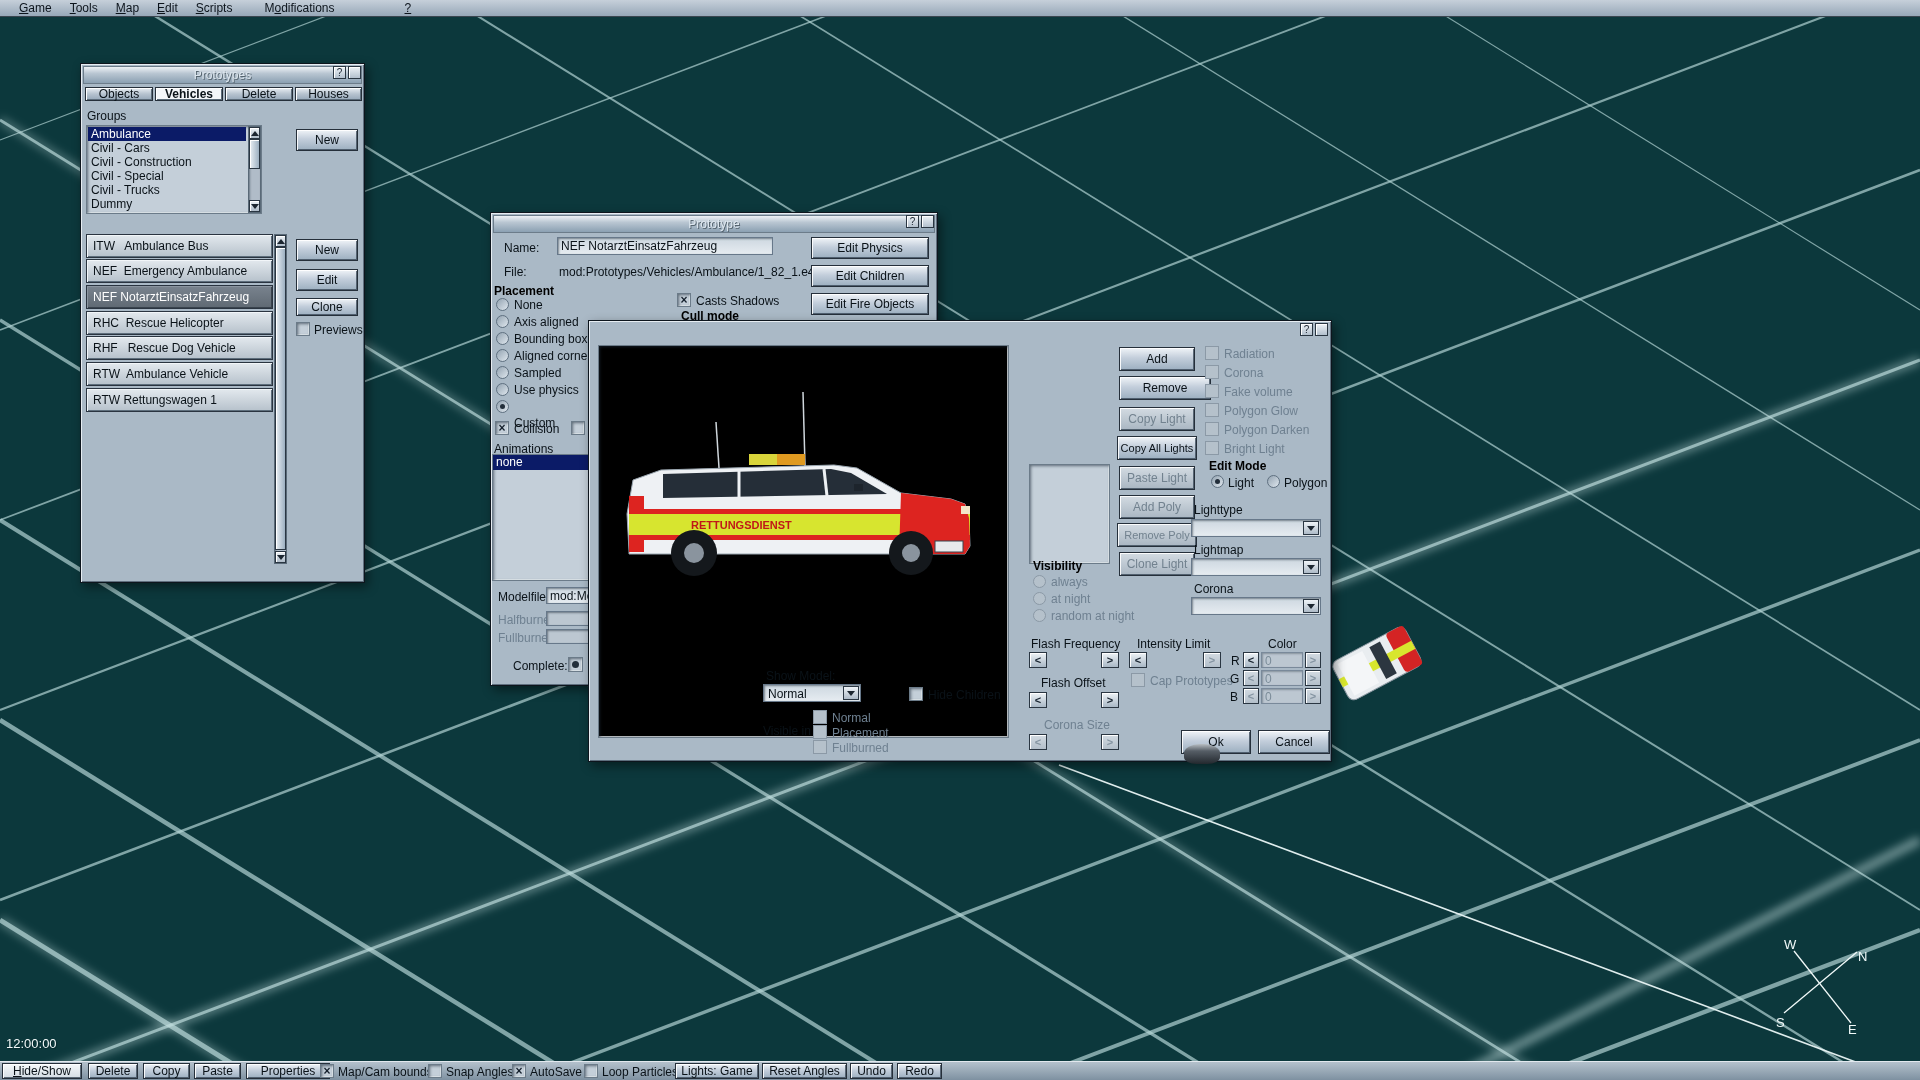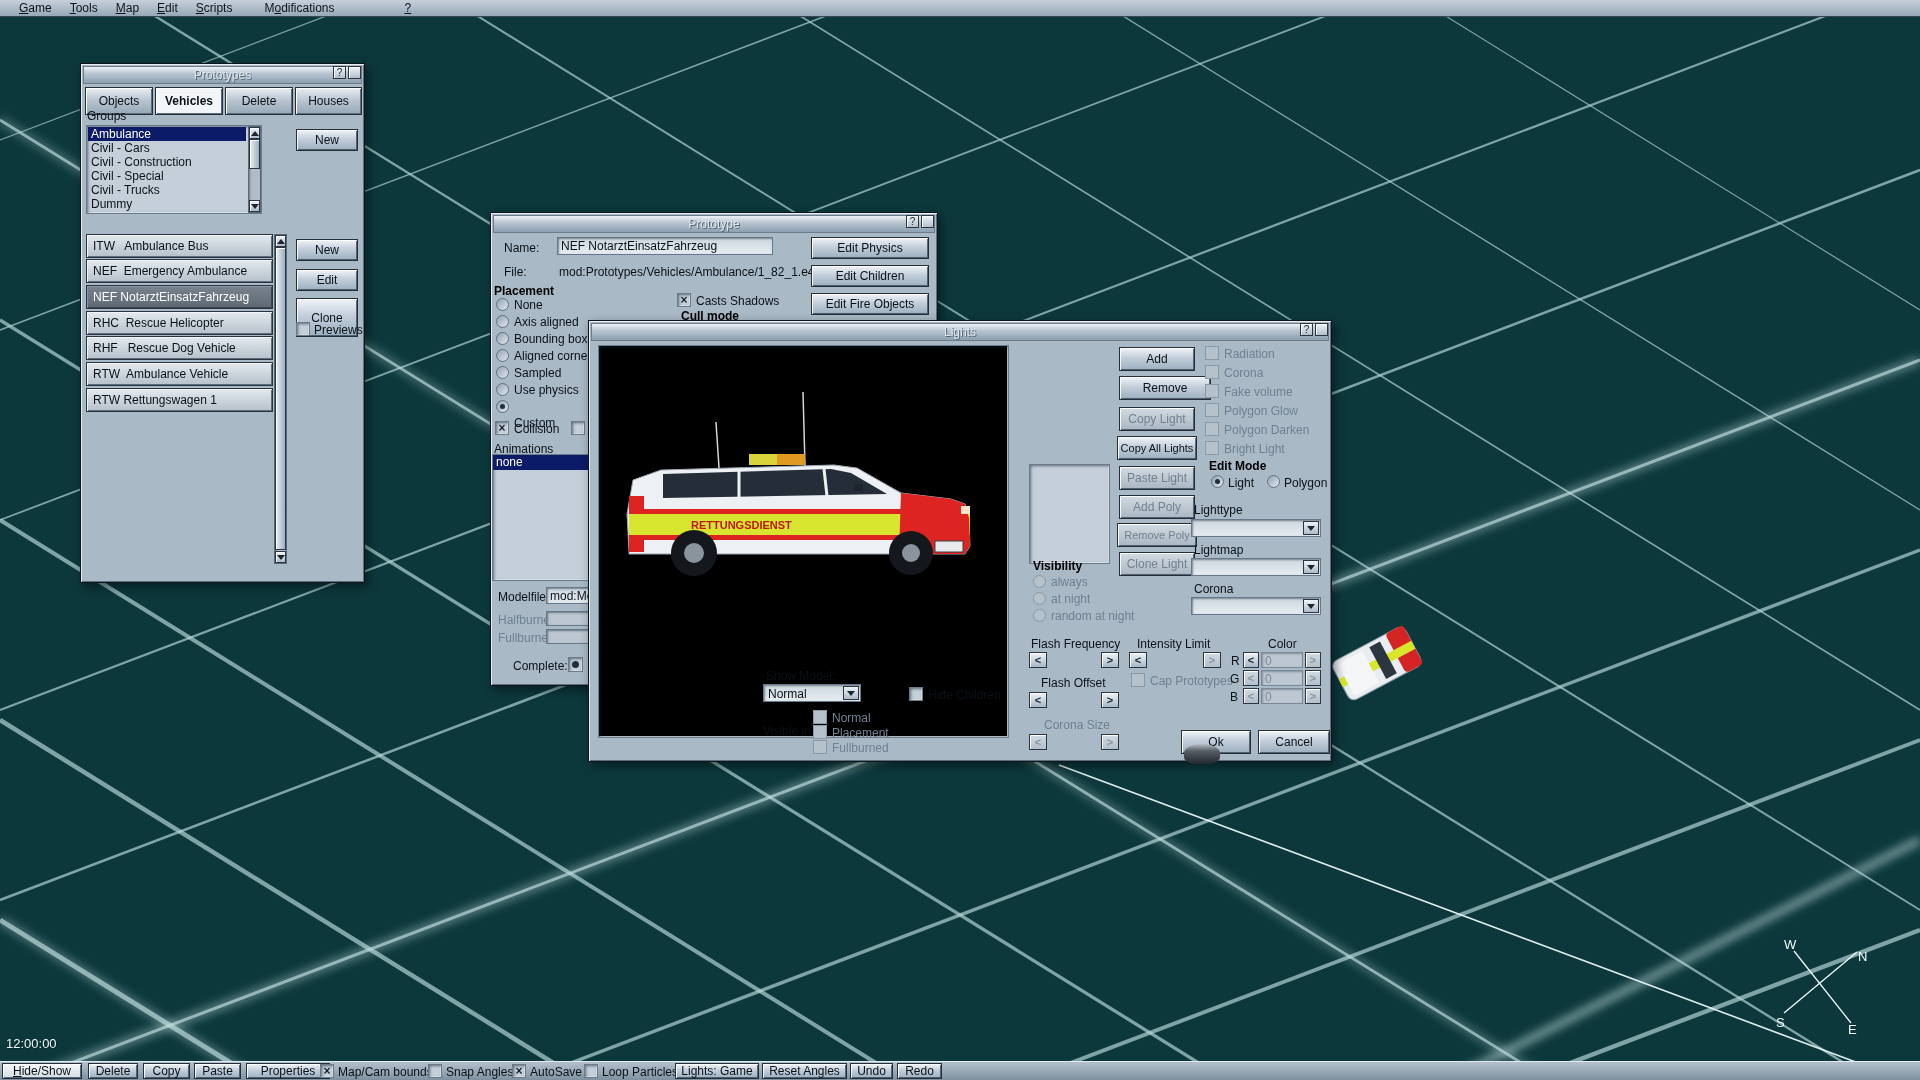--- a/index.html
+++ b/index.html
@@ -17,21 +17,21 @@
 .field{background:linear-gradient(180deg,#cdd7e0,#e6ecf1);border:1px solid #67788a;box-shadow:inset 1px 1px 2px rgba(30,44,56,.5);font-family:"Liberation Sans",sans-serif;font-size:12px;padding:0 3px;color:#0a1218}
 .field.dis{background:#bcc7d1;color:#7b8c99}
 .cb{position:absolute;width:14px;height:14px;display:flex;align-items:center;justify-content:center;font-weight:bold;font-size:12px;line-height:12px;color:#15202c}
 .cb.dis{border-color:#8b99a6;box-shadow:none;background:#b5c1cb}
 .rad{position:absolute;width:13px;height:13px;border-radius:50%;background:linear-gradient(135deg,#93a3b1,#dfe7ee);border:1px solid #5f7080;display:flex;align-items:center;justify-content:center}
 .rad .dot{width:5px;height:5px;border-radius:50%;background:#222e3a}
 .rad.dis{border-color:#8b99a6;background:#b5c1cb}
 .lbl{position:absolute;white-space:nowrap}
 .blabel{font-weight:bold;color:#000}
 .dtext{color:#6f8191}
-.tab{position:absolute;height:28px;display:flex;align-items:center;justify-content:center;background:linear-gradient(180deg,#e9eef3,#b6c3cf 50%,#95a8b9);border:1px solid #252f3a;box-shadow:inset 1px 1px 0 #fff,inset -1px -1px 0 #5c6c7a}
+.tab{position:absolute;height:14px;display:flex;align-items:center;justify-content:center;background:linear-gradient(180deg,#e9eef3,#b6c3cf 50%,#95a8b9);border:1px solid #252f3a;box-shadow:inset 1px 1px 0 #fff,inset -1px -1px 0 #5c6c7a}
 .tab.active{background:#f3f6f9;font-weight:bold}
 .listrow{height:14px;line-height:14px;padding-left:3px;white-space:pre}
 .listrow.sel{background:#0b1b67;color:#fff;font-weight:normal}
 .vitem{position:absolute;left:5px;width:187px;height:24px;display:flex;align-items:center;padding-left:6px;white-space:pre;background:linear-gradient(180deg,#e3e9ee,#b6c1cb);border:1px solid #2a3440;box-shadow:inset 1px 1px 0 #f2f6f9,inset -1px -1px 0 #5e6e7c}
 .vitem.sel{background:linear-gradient(180deg,#79838e,#5f6973);color:#fff;box-shadow:inset 1px 1px 0 #8b95a0,inset -1px -1px 0 #39434d}
 .sb{position:absolute;width:13px;background:#b0bcc8;border:1px solid #5a6a78;box-shadow:inset 1px 1px 2px rgba(40,55,70,.5)}
 .sb-btn{position:absolute;left:0;width:11px;height:12px;display:flex;align-items:center;justify-content:center;background:linear-gradient(180deg,#eef3f7,#aebbc8);border:1px solid #2a3642;box-shadow:inset 1px 1px 0 #fff}
 .sb-thumb{position:absolute;left:0;width:11px;background:linear-gradient(90deg,#e9eff4,#9db0c1);border:1px solid #2a3642;box-shadow:inset 1px 1px 0 #fff}
 .tri-up{width:0;height:0;border-left:4px solid transparent;border-right:4px solid transparent;border-bottom:5px solid #1c2630}
 .tri-dn{width:0;height:0;border-left:4px solid transparent;border-right:4px solid transparent;border-top:5px solid #1c2630}
@@ -160,21 +160,21 @@
       <div class="sb-btn" style="top:0">
           <span class="tri-up"></span>
         </div>
       <div class="sb-thumb" style="top:12px;height:303px"></div>
       <div class="sb-btn" style="bottom:0">
           <span class="tri-dn"></span>
         </div>
     </div>
     <div class="btn" style="position:absolute;left:215px;top:175px;width:62px;height:22px">New</div>
     <div class="btn" style="position:absolute;left:215px;top:205px;width:62px;height:22px">Edit</div>
-    <div class="btn" style="position:absolute;left:215px;top:234px;width:62px;height:39px">Clone</div>
+    <div class="btn" style="position:absolute;left:215px;top:234px;width:62px;height:18px">Clone</div>
     <div class="cb sunken" style="left:215px;top:258px"></div>
     <div class="lbl" style="left:233px;top:259px">Previews</div>
   </div>
 
   <div class="win" style="left:490px;top:212px;width:448px;height:474px;z-index:20">
     <div class="titlebar">
         <span>Prototype</span>
       </div>
     <div class="tbtns">
       <div class="tbtn">?</div>
@@ -224,23 +224,20 @@
     <div class="field dis" style="position:absolute;left:55px;top:398px;width:234px;height:15px"></div>
     <div class="lbl dtext" style="left:7px;top:418px">Fullburned:</div>
     <div class="field dis" style="position:absolute;left:55px;top:416px;width:234px;height:15px"></div>
     <div class="lbl" style="left:22px;top:446px">Complete:</div>
     <div class="cb sunken" style="left:77px;top:444px;width:15px;height:15px">
         <span style="width:7px;height:7px;border-radius:50%;background:#222e3a"></span>
       </div>
   </div>
 
   <div class="win" style="left:588px;top:320px;width:744px;height:442px;z-index:50">
-    <div class="titlebar">
-        <span>Lights</span>
-      </div>
     <div class="tbtns">
       <div class="tbtn">?</div>
       <div class="tbtn"></div>
     </div>
 
     <div class="sunken" style="position:absolute;left:9px;top:24px;width:411px;height:393px;background:#000">
       <svg width="409" height="389" viewBox="0 0 409 389">
         <line x1="120" y1="122" x2="117" y2="76" stroke="#cfd6dc" stroke-width="1.5"></line>
         <line x1="206" y1="120" x2="204" y2="46" stroke="#cfd6dc" stroke-width="1.5"></line>
         <rect x="150" y="108" width="28" height="11" fill="#d8d43a"></rect>

